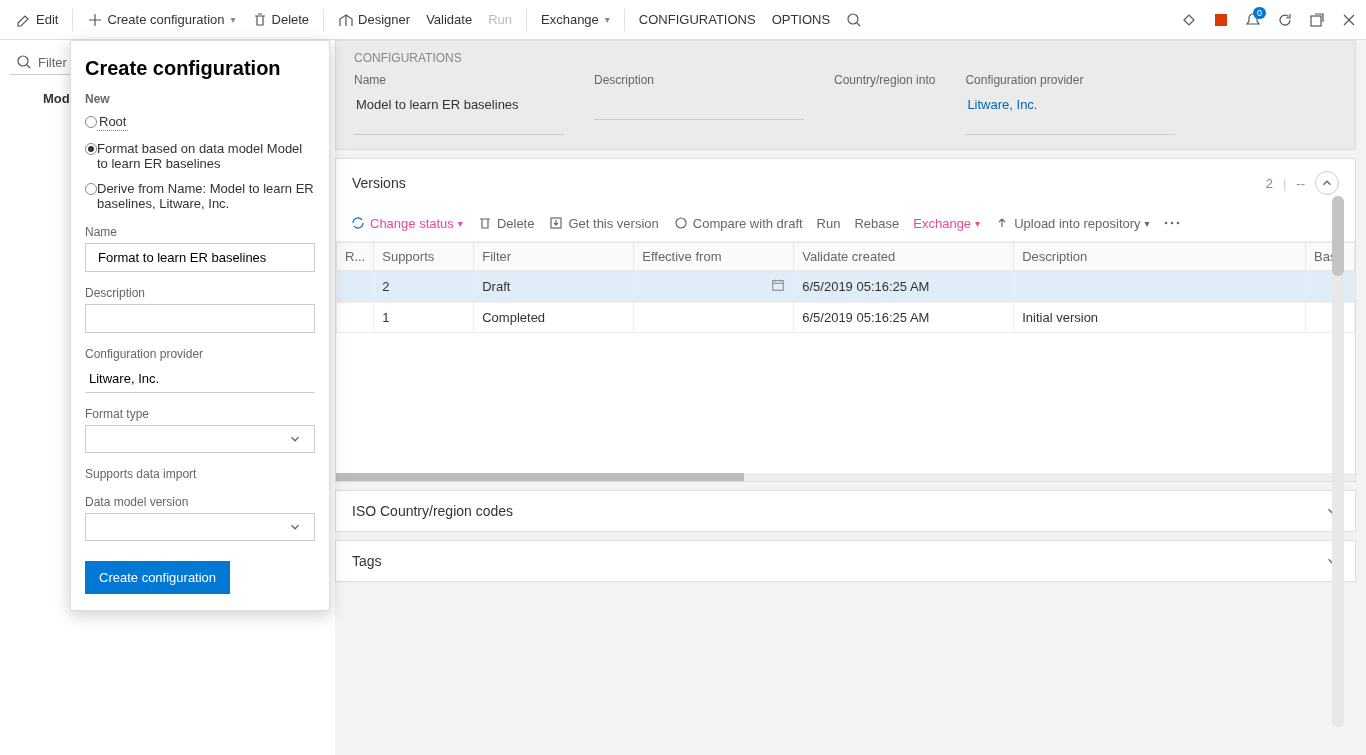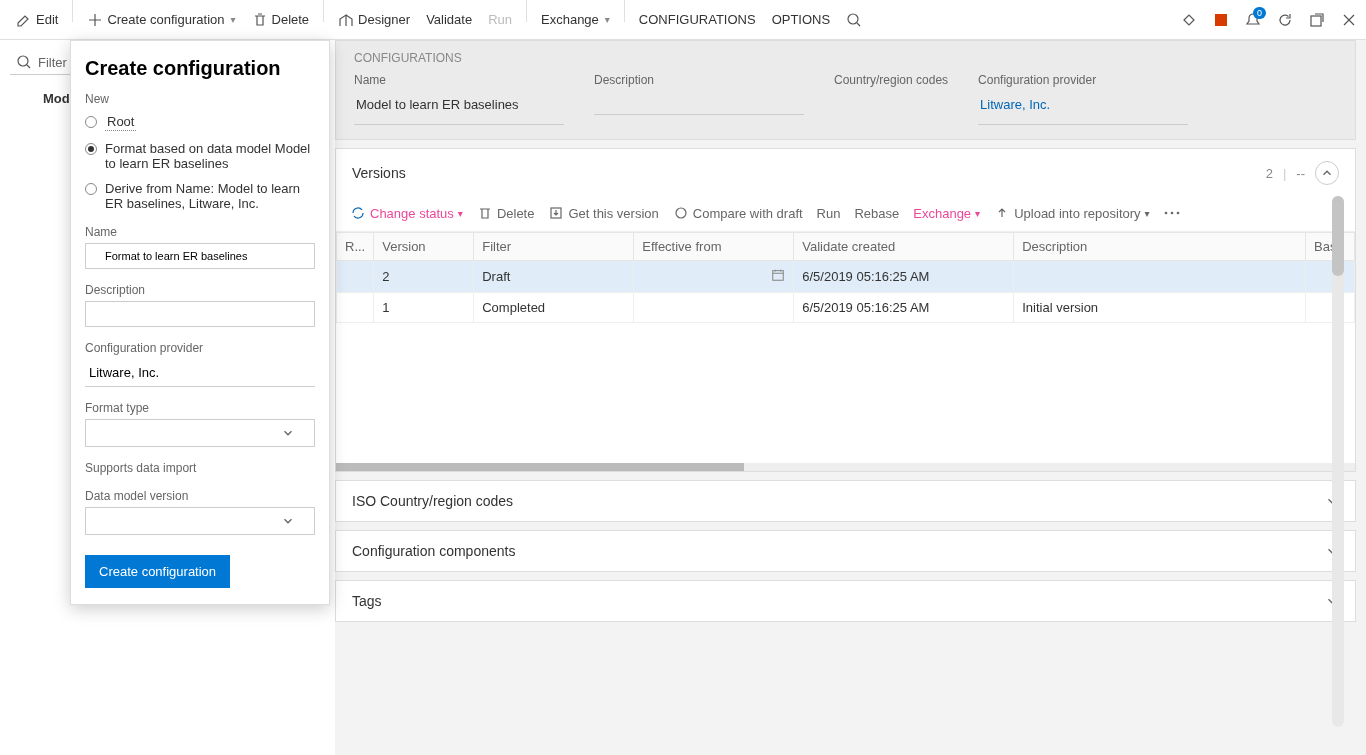--- a/index.html
+++ b/index.html
@@ -1,59 +1,59 @@
 <!DOCTYPE html>
 <html><head>
 <meta charset="utf-8">
 <style>
 * { box-sizing: border-box; margin: 0; padding: 0; font-family: "Segoe UI", Arial, sans-serif; }
 body { width: 1366px; height: 755px; background: #f3f3f3; overflow: hidden; }
 
 
-.toolbar { height: 40px; background: #fff; border-bottom: 1px solid #e0e0e0; display: flex; padding: 0 8px; font-size: 13px; }
+.toolbar { height: 40px; background: #fff; border-bottom: 1px solid #e0e0e0; display: flex; align-items: center; padding: 0 8px; font-size: 13px; }
 .toolbar .sep { width: 1px; height: 22px; background: #e0e0e0; margin: 0 6px; }
 .tbtn { display: flex; align-items: center; gap: 4px; padding: 6px 8px; cursor: pointer; color: #333; }
 .tbtn.disabled { color: #bbb; }
 .tbtn .chev { font-size: 10px; color: #888; margin-left: 2px; }
 .toolbar .right { margin-left: auto; display: flex; align-items: center; gap: 10px; }
 .icon-svg { width: 16px; height: 16px; stroke: #555; stroke-width: 1.2; fill: none; flex-shrink: 0; }
 .badge-icon { position: relative; }
 .badge { position: absolute; top: -4px; right: -4px; background: #0078d4; color:#fff; font-size:9px; border-radius:8px; padding:0 4px; line-height:12px; }
 
 
 .left-col { position: absolute; top: 40px; left: 0; width: 335px; height: calc(100% - 40px); background:#fff; }
 .filter-row { padding: 10px 10px 8px; }
 .filter-input { display:flex; align-items:center; gap:6px; border-bottom:1px solid #ccc; padding:4px 6px; color:#666; font-size:13px; }
 .tree-item { padding: 8px 14px 8px 40px; font-size:13px; color:#333; background:#fff; border-left:3px solid transparent; font-weight:600; }
 
 
 .panel { position:absolute; top:40px; left:70px; width:260px; background:#fff; box-shadow:0 4px 16px rgba(0,0,0,0.2); border:1px solid #ddd; z-index:10; padding:16px 14px 16px; }
 .panel h2 { font-size:20px; font-weight:600; margin-bottom:12px; }
-.panel .section-label { font-size:12px; color:#666; margin:6px 0 8px; }
-.radio-row { display:flex; align-items:flex-start; gap:8px; margin:8px 0 10px; font-size:13px; color:#333; cursor:pointer; }
+.panel .section-label { font-size:12px; color:#666; margin:6px 0 8px;font-weight:bold; }
+.radio-row { display:flex; align-items:flex-start; margin:8px 0 10px; font-size:13px; color:#333; cursor:pointer; }
 .radio { width:12px; height:12px; border:1px solid #888; border-radius:50%; margin-top:2px; flex-shrink:0; display:flex; align-items:center; justify-content:center; }
 .radio.sel::after { content:""; width:6px; height:6px; background:#333; border-radius:50%; }
-.panel input.txt, .panel .combo { width:100%; font-size:11px; padding:6px 19px; border:1px solid #ccc; background:#fff; }
+.panel input.txt, .panel .combo { width:100%; font-size:13px; padding:6px 12px; border:1px solid #ccc; background:#fff; }
 .panel .under { border:none; border-bottom:1px solid #ccc; padding:6px 4px; width:100%; font-size:13px; }
 .field-label { font-size:12px; color:#666; margin-top:14px; margin-bottom:4px; }
 .combo { display:flex; align-items:center; justify-content:space-between; }
 .toggle-row { display:flex; align-items:center; gap:14px; margin-top:6px; }
 .toggle { width:36px; height:16px; border:1px solid #666; border-radius:10px; position:relative; }
 .toggle::after { content:""; position:absolute; left:3px; top:2px; width:10px; height:10px; background:#000; border-radius:50%; }
 .primary-btn { margin-top:20px; background:#0078d4; color:#fff; border:none; padding:9px 14px; font-size:13px; cursor:pointer; }
 .dotted { border-bottom:1px dotted #888; display:inline-block; padding:0 2px 1px; }
 
 
 .main { position:absolute; top:40px; left:335px; right:10px; bottom:10px; }
 .header-card { background:#ebebeb; padding:10px 18px 14px; border:1px solid #ddd; }
 .header-card .sub { font-size:12px; color:#888; margin-bottom:8px; }
 .field-cols { display:flex; gap:30px; }
 .fcol { display:flex; flex-direction:column; gap:6px; }
 .fcol label { font-size:12px; color:#666; }
-.fcol .val { font-size:13px; color:#333; border-bottom:1px solid #ccc; padding:4px 2px 12px; min-width:210px; display:block; min-height:22px; }
+.fcol .val { font-size:13px; color:#333; border-bottom:1px solid #ccc; padding:4px 2px 22px; min-width:210px; display:block; min-height:22px; }
 .fcol .val.link { color:#0066b8; }
 
 .section { background:#fff; border:1px solid #ddd; margin-top:8px; }
 .section-header { display:flex; align-items:center; justify-content:space-between; padding:12px 16px; font-size:14px; color:#333; cursor:pointer; }
 .section-header .right-tools { display:flex; align-items:center; gap:10px; color:#888; font-size:13px; }
 .vtoolbar { display:flex; align-items:center; gap:14px; padding:8px 14px 10px; font-size:13px; border-bottom:1px solid #eee; flex-wrap:wrap; }
 .vtoolbar .lbtn { display:flex; align-items:center; gap:4px; color:#666; cursor:pointer; }
 .vtoolbar .lbtn.link { color:#ec4899; }
 .vtoolbar .lbtn .chev { font-size:10px; }
 .vtoolbar .lbtn .icon-svg { stroke:#666; }
@@ -237,21 +237,21 @@
     <div class="field-cols">
       <div class="fcol">
         <label>Name</label>
         <span class="val">Model to learn ER baselines</span>
       </div>
       <div class="fcol">
         <label>Description</label>
         <span class="val"></span>
       </div>
       <div class="fcol">
-        <label>Country/region codes</label>
+        <label>Country/region into</label>
       </div>
       <div class="fcol">
         <label>Configuration provider</label>
         <span class="val link">Litware, Inc.</span>
       </div>
     </div>
   </div>
 
   <div class="section">
     <div class="section-header">
@@ -319,21 +319,21 @@
             <circle cx="14" cy="2" r="1.3"></circle>
           </svg>
       </div>
     </div>
 
     <div class="grid-wrap">
       <table>
         <thead>
           <tr>
             <th style="width:30px">R...</th>
-            <th style="width:100px">Version</th>
+            <th style="width:100px">Supports</th>
             <th style="width:160px">Filter</th>
             <th style="width:160px">Effective from</th>
             <th style="width:220px">Validate created</th>
             <th>Description</th>
             <th style="width:49px">Base</th>
           </tr>
         </thead>
         <tbody id="versions-body">
             <tr class="sel">
               <td></td>
@@ -368,28 +368,20 @@
   <div class="section">
     <div class="section-header">
       <span>ISO Country/region codes</span>
       <svg class="chev-svg" viewBox="0 0 16 16">
           <path d="M4 6l4 4 4-4"></path>
         </svg>
     </div>
   </div>
   <div class="section">
     <div class="section-header">
-      <span>Configuration components</span>
-      <svg class="chev-svg" viewBox="0 0 16 16">
-          <path d="M4 6l4 4 4-4"></path>
-        </svg>
-    </div>
-  </div>
-  <div class="section">
-    <div class="section-header">
       <span>Tags</span>
       <svg class="chev-svg" viewBox="0 0 16 16">
           <path d="M4 6l4 4 4-4"></path>
         </svg>
     </div>
   </div>
 
   <div class="scroll-rail">
       <div class="thumb"></div>
     </div>

